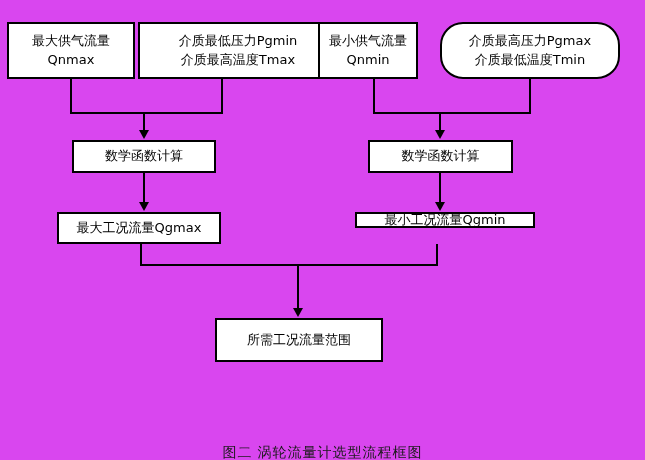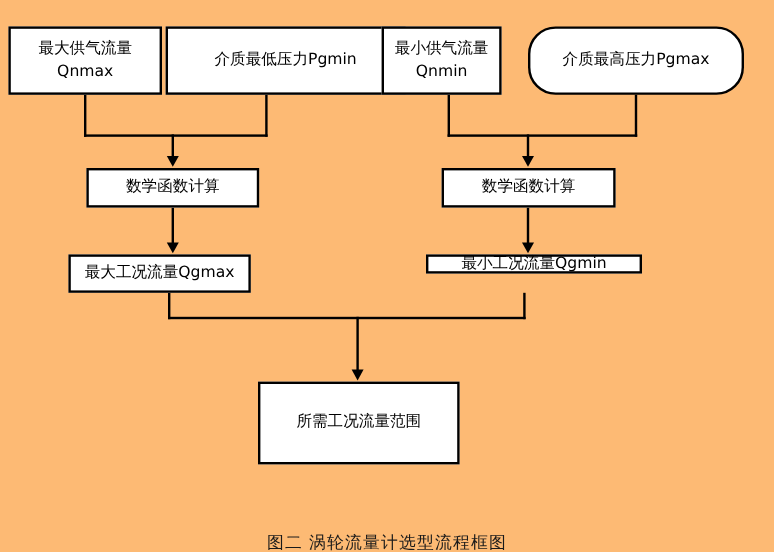--- a/index.html
+++ b/index.html
@@ -4,21 +4,21 @@
 <style>
   html, body {
     margin: 0;
     padding: 0;
     background: #ffffff;
   }
   #page {
     position: relative;
     width: 645px;
     height: 460px;
-    background: #fdba74;
+    background: #d946ef;
     overflow: hidden;
     font-family: "DejaVu Sans", "Liberation Sans", sans-serif;
   }
   .box {
     position: absolute;
     box-sizing: border-box;
     border: 2px solid #000000;
     background: #ffffff;
     display: flex;
     flex-direction: column;
@@ -36,24 +36,24 @@
   }
   
   #box-qnmax      { left: 7px;   top: 22px;  width: 128px; height: 57px; }
   #box-pgmin      { left: 138px; top: 22px;  width: 200px; height: 57px; }
   #box-qnmin      { left: 318px; top: 22px;  width: 100px; height: 57px; }
   #box-pgmax      { left: 440px; top: 22px;  width: 180px; height: 57px; border-radius: 23px; }
   
   #box-calc-left  { left: 72px;  top: 140px; width: 144px; height: 33px; }
   #box-calc-right { left: 368px; top: 140px; width: 145px; height: 33px; }
   
-  #box-qgmax      { left: 57px;  top: 212px; width: 152px; height: 32px; }
+  #box-qgmax      { left: 57px;  top: 212px; width: 164px; height: 32px; }
   #box-qgmin      { left: 355px; top: 212px; width: 180px; height: 16px; }
   
-  #box-range      { left: 215px; top: 318px; width: 168px; height: 69px; }
+  #box-range      { left: 215px; top: 318px; width: 168px; height: 44px; }
 
   
   .vline, .hline {
     position: absolute;
     background: #000000;
     z-index: 1;
   }
   .vline { width: 2px; }
   .hline { height: 2px; }
   .arrow {
@@ -84,29 +84,31 @@
 
 <div id="page">
 
   <div class="box" id="box-qnmax">
     <span class="line">最大供气流量</span>
     <span class="line">Qnmax</span>
   </div>
 
   <div class="box" id="box-pgmin">
     <span class="line">介质最低压力Pgmin</span>
+    <span class="line">介质最高温度Tmax</span>
   </div>
 
   <div class="box" id="box-qnmin">
     <span class="line">最小供气流量</span>
     <span class="line">Qnmin</span>
   </div>
 
   <div class="box" id="box-pgmax">
     <span class="line">介质最高压力Pgmax</span>
+    <span class="line">介质最低温度Tmin</span>
   </div>
 
   <div class="vline" style="left:70px; top:79px; height:35px;"></div>
 
   <div class="vline" style="left:221px; top:79px; height:35px;"></div>
 
   <div class="hline" style="left:70px; top:112px; width:153px;"></div>
 
   <div class="vline" style="left:143px; top:112px; height:20px;"></div>
   <div class="arrow" style="left:139px; top:130px;"></div>

